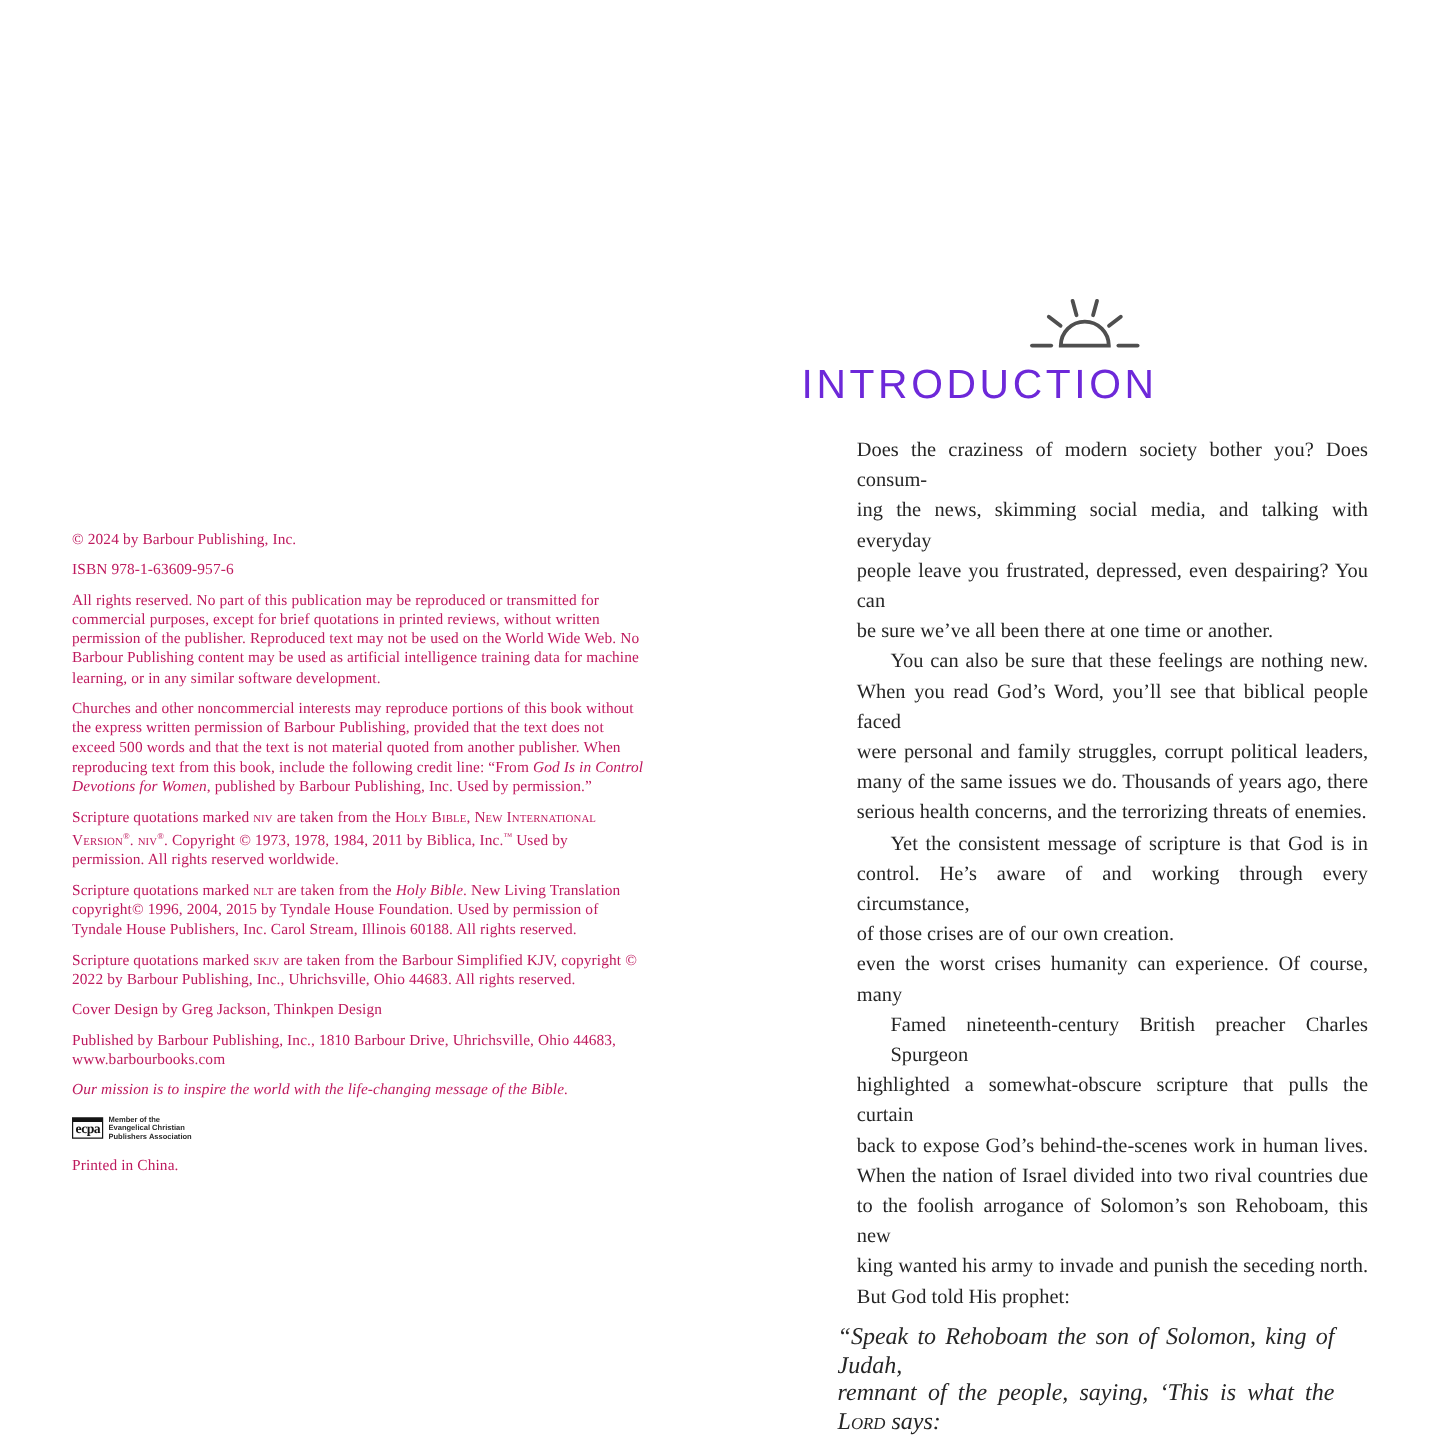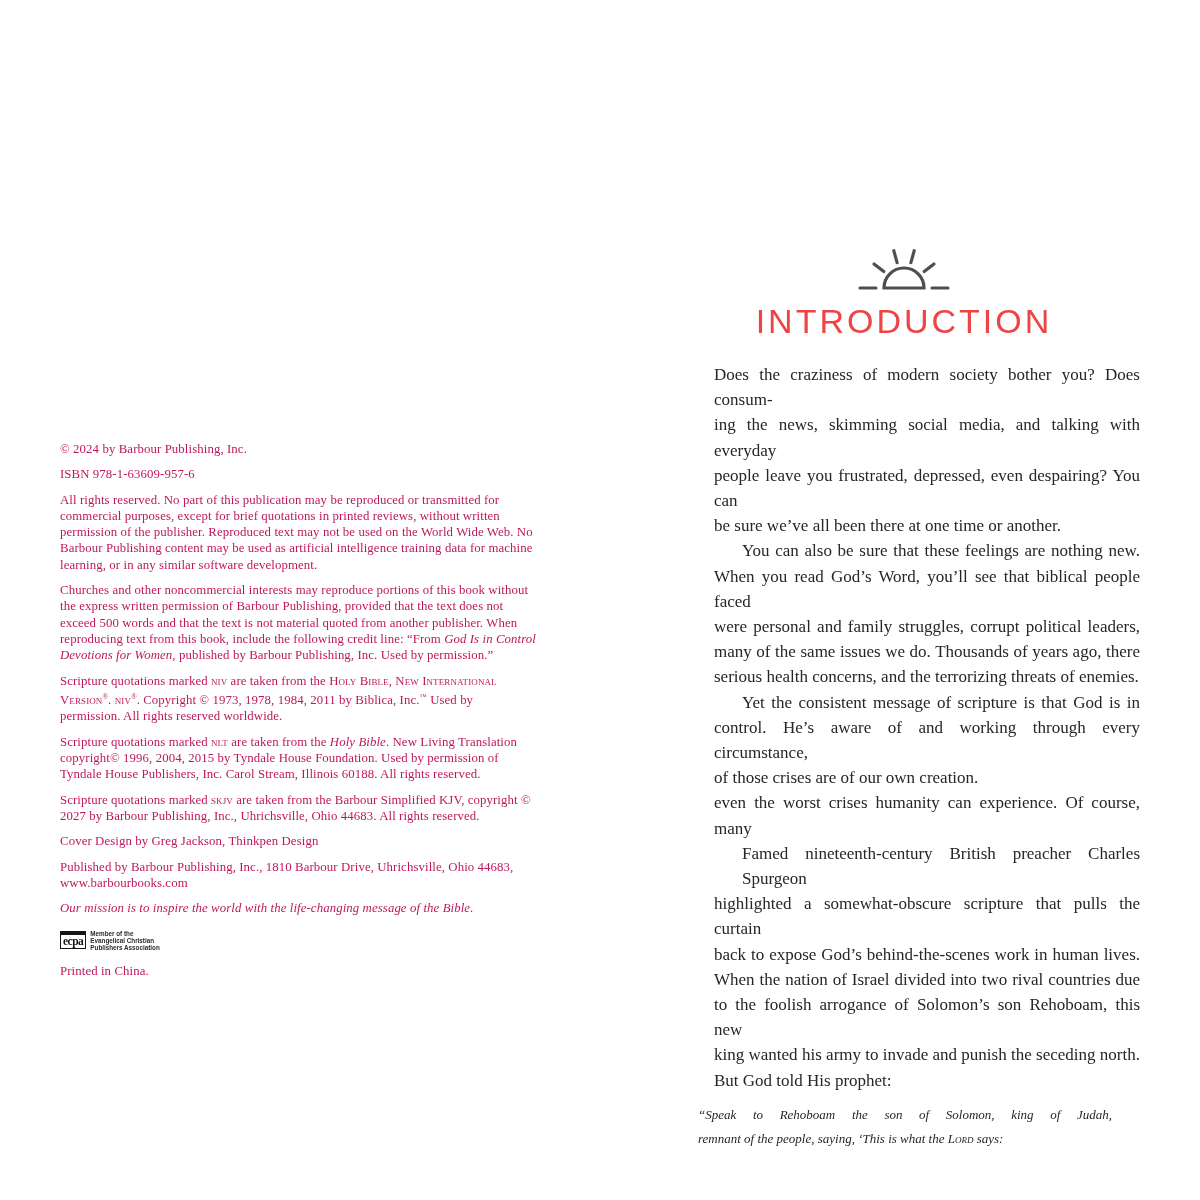--- a/index.html
+++ b/index.html
@@ -26,33 +26,33 @@
     padding:0 2px;color:#151515;letter-spacing:-.5px;
   }
   .ecpa-text{display:flex;flex-direction:column;justify-content:flex-start;padding-top:1px;}
   .ecpa-line{font-family:"Liberation Sans",sans-serif;font-size:6.3px;line-height:7.2px;font-weight:700;color:#2a2a2a;white-space:nowrap;}
 
   
   .page-right{position:absolute;left:668px;top:238px;width:472px;}
   .sun-wrap{width:100%;text-align:center;height:58px;}
   .title{
     font-family:"Liberation Sans",sans-serif;font-weight:400;font-size:34px;
-    letter-spacing:3px;color:#ef4444;text-align:center;margin:4px 0 0 0;line-height:42px;
+    letter-spacing:3px;color:#6d28d9;text-align:left;margin:4px 0 0 0;line-height:42px;
   }
   .rp-body{margin-top:20px;}
   .rp-line{
     font-size:17px;line-height:25.2px;color:#262626;
     text-align:justify;text-align-last:justify;margin-left:46px;
   }
   .rp-line.last{text-align-last:left;}
   .page-right .para{margin:0;}
   .page-right .para.indent .rp-line:first-child{padding-left:28px;}
   .quote{margin:10px 28px 0 30px;}
   .q-line{
-    font-size:13px;line-height:23.8px;color:#262626;font-style:italic;
+    font-size:20px;line-height:23.8px;color:#262626;font-style:italic;
     text-align:justify;text-align-last:justify;
   }
   .q-line.last{text-align-last:left;}
 
   .sc{font-variant:small-caps;}
   .sup{font-size:58%;vertical-align:super;letter-spacing:0;}
   i{font-style:italic;}
 </style>
 </head>
 <body>
@@ -83,21 +83,21 @@
           <div class="lp-line"><span class="sc">Version</span><span class="sup">®</span>. <span class="sc">niv</span><span class="sup">®</span>. Copyright © 1973, 1978, 1984, 2011 by Biblica, Inc.<span class="sup">™</span> Used by</div>
           <div class="lp-line last">permission. All rights reserved worldwide.</div>
         </div>
         <div class="para">
           <div class="lp-line">Scripture quotations marked <span class="sc">nlt</span> are taken from the <i>Holy Bible</i>. New Living Translation</div>
           <div class="lp-line">copyright© 1996, 2004, 2015 by Tyndale House Foundation. Used by permission of</div>
           <div class="lp-line last">Tyndale House Publishers, Inc. Carol Stream, Illinois 60188. All rights reserved.</div>
         </div>
         <div class="para">
           <div class="lp-line">Scripture quotations marked <span class="sc">skjv</span> are taken from the Barbour Simplified KJV, copyright ©</div>
-          <div class="lp-line last">2027 by Barbour Publishing, Inc., Uhrichsville, Ohio 44683. All rights reserved.</div>
+          <div class="lp-line last">2022 by Barbour Publishing, Inc., Uhrichsville, Ohio 44683. All rights reserved.</div>
         </div>
         <div class="para">
           <div class="lp-line last">Cover Design by Greg Jackson, Thinkpen Design</div>
         </div>
         <div class="para">
           <div class="lp-line">Published by Barbour Publishing, Inc., 1810 Barbour Drive, Uhrichsville, Ohio 44683,</div>
           <div class="lp-line last">www.barbourbooks.com</div>
         </div>
       </div>
 

